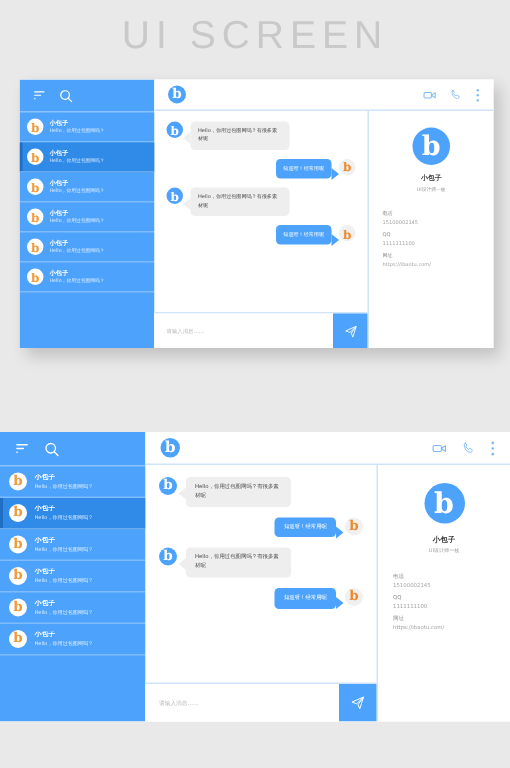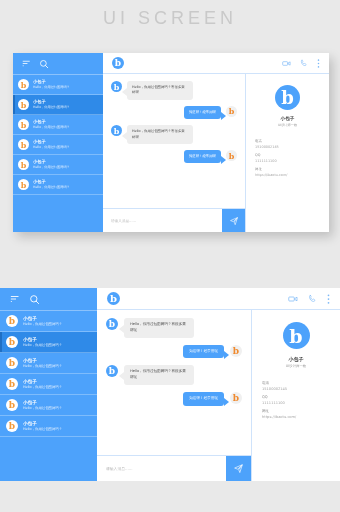--- a/index.html
+++ b/index.html
@@ -5,21 +5,21 @@
   html,body{margin:0;padding:0;}
   body{
     width:340px;height:512px;
     background:#e9e9e9;
     font-family:"DejaVu Sans","Liberation Sans",sans-serif;
     overflow:hidden;position:relative;
   }
   .poster-title{
     position:absolute;left:0;top:8px;width:100%;
     text-align:center;
-    font-size:18px;letter-spacing:4px;
+    font-size:26px;letter-spacing:4px;
     color:#c9c9c9;font-weight:400;
     font-family:"Liberation Sans",sans-serif;
   }
 
   
   .app{
     position:absolute;
     background:#ffffff;
     display:flex;
     overflow:hidden;

